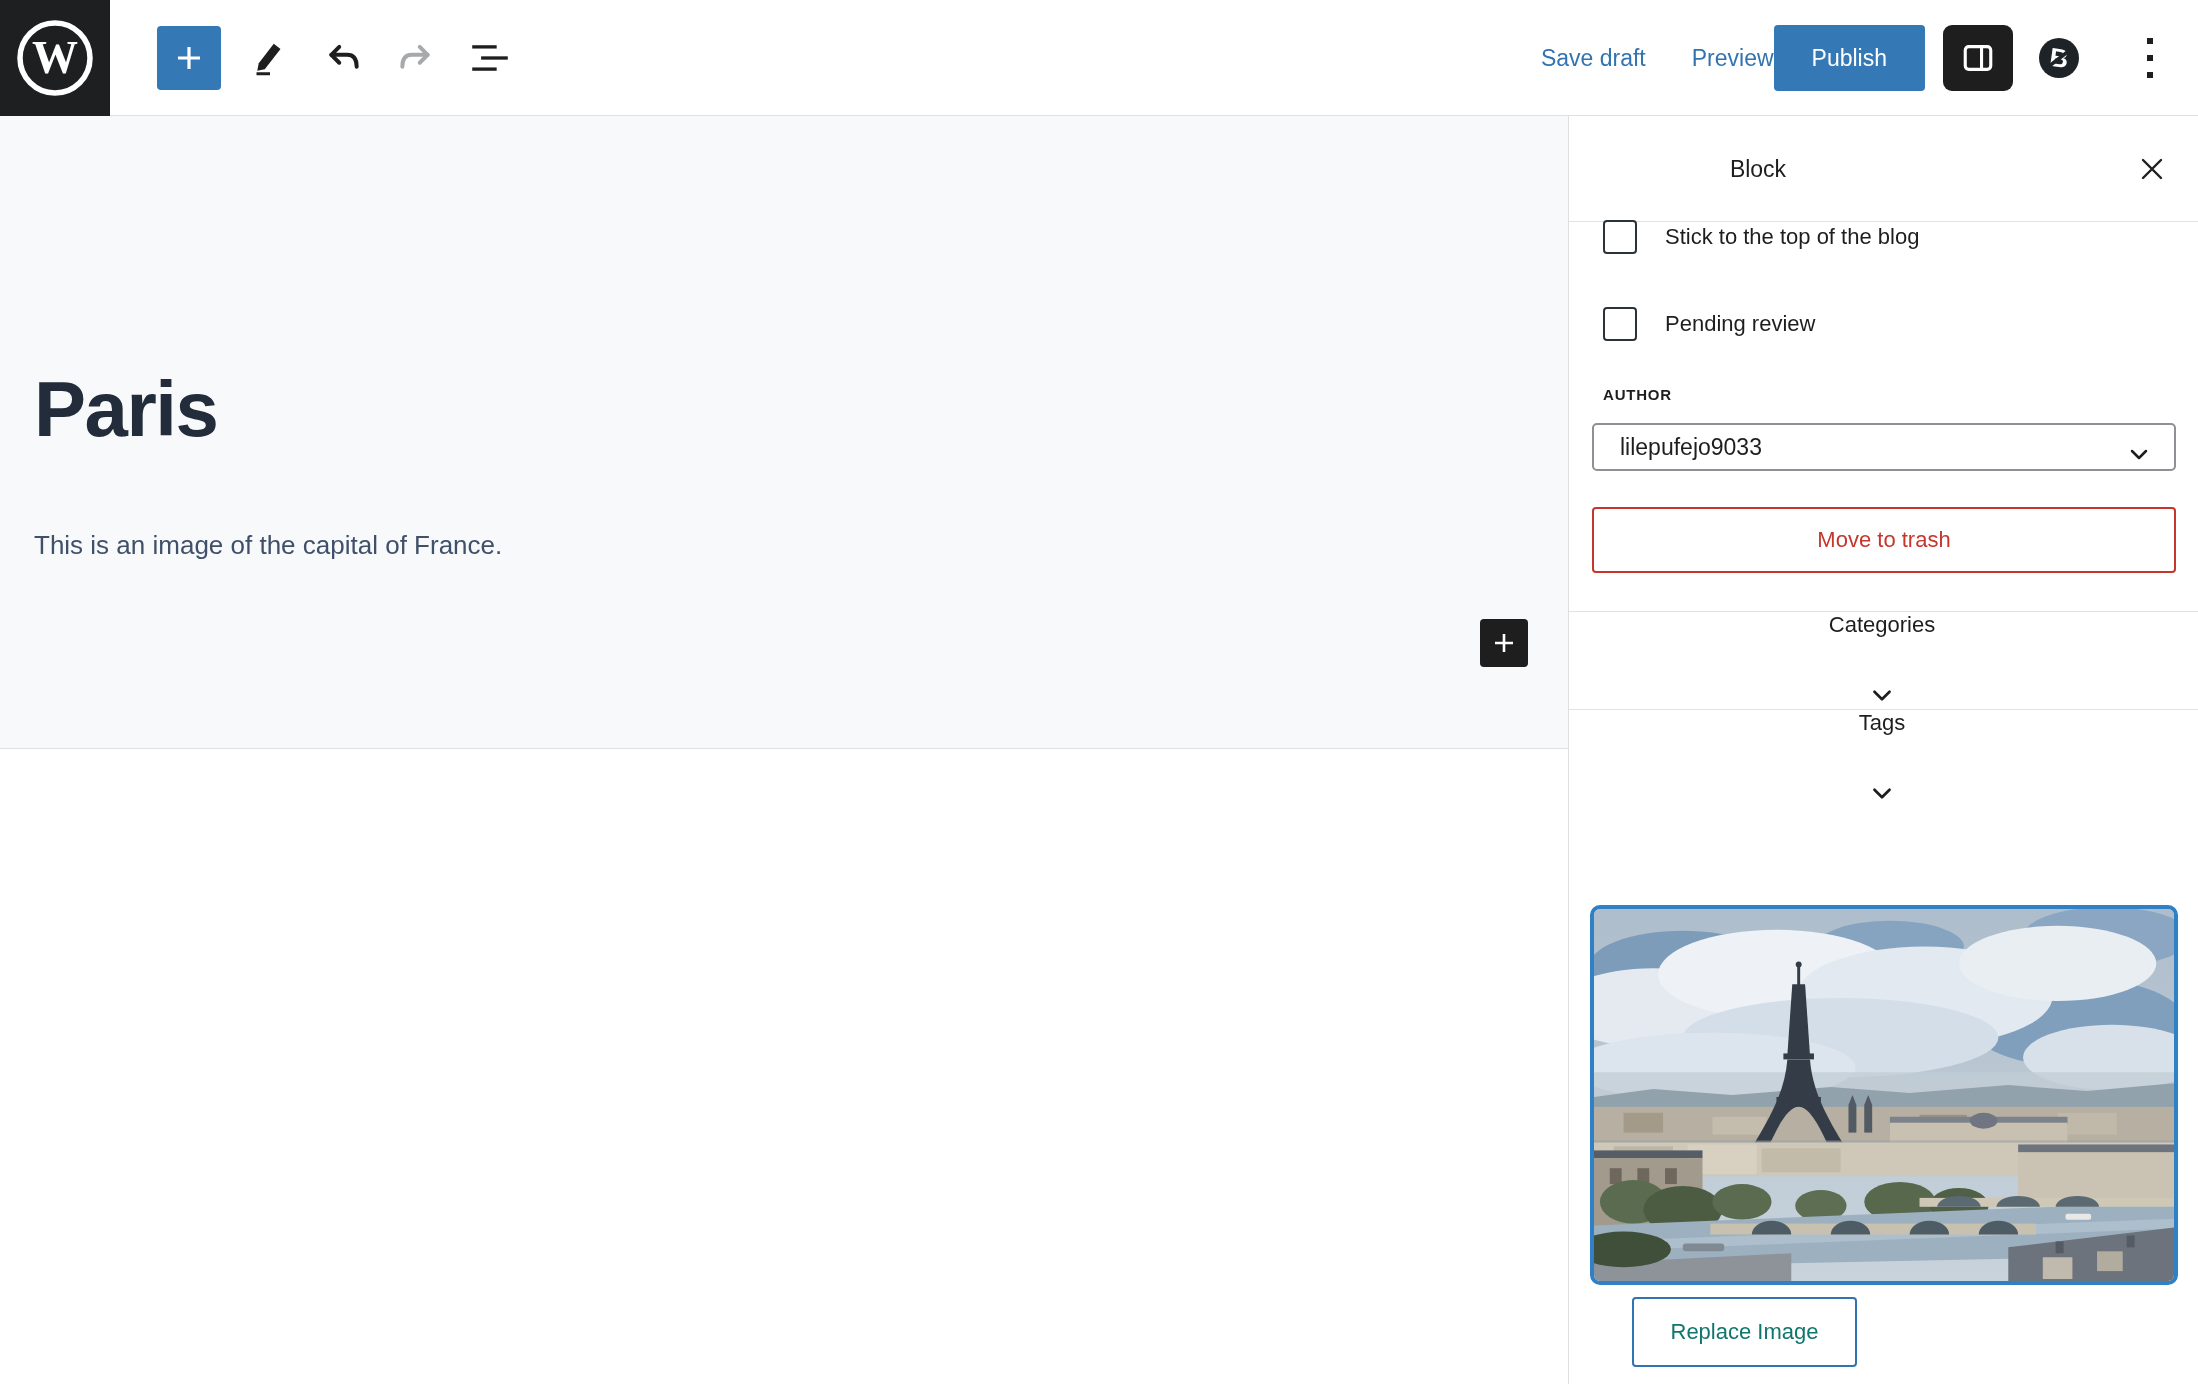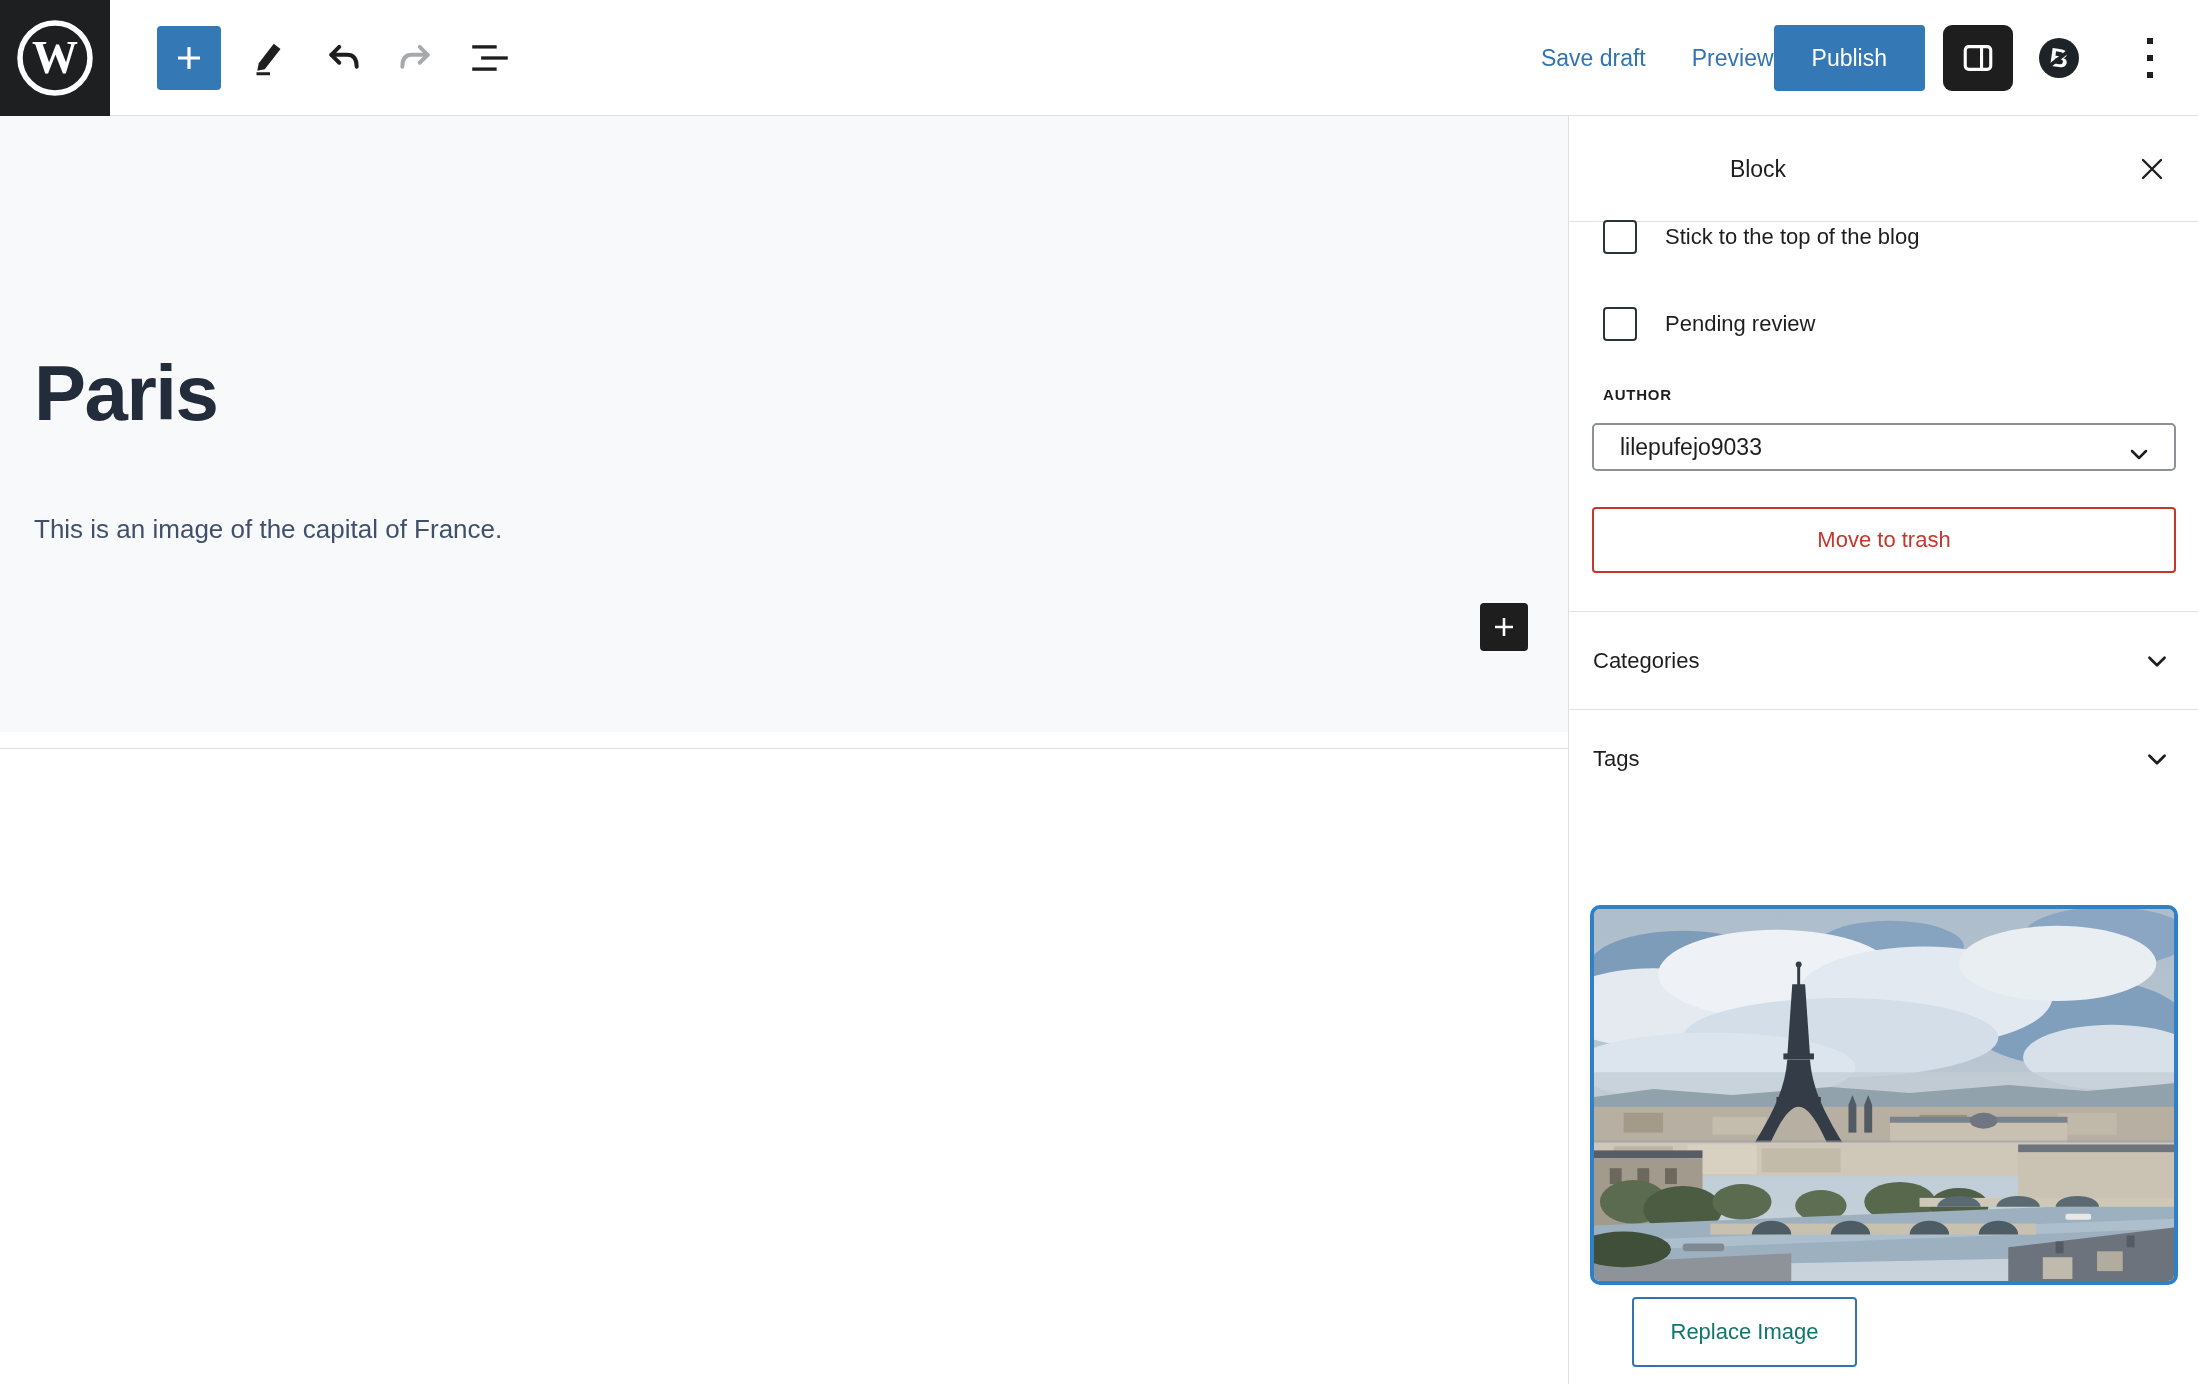--- a/index.html
+++ b/index.html
@@ -31,21 +31,21 @@
     border:none; border-radius:4px; font-size:23px; font-family:"Liberation Sans", sans-serif;
     cursor:pointer; margin-right:18px; }
   .settings-btn { width:70px; height:66px; background:#1e1e1e; border:none; border-radius:9px;
     display:flex; align-items:center; justify-content:center; cursor:pointer; margin-right:25px; }
   .plugin-btn { width:42px; height:42px; border:none; background:transparent; cursor:pointer;
     margin-right:50px; display:flex; align-items:center; justify-content:center; }
   .kebab-btn { width:40px; height:60px; border:none; background:transparent; cursor:pointer;
     display:flex; align-items:center; justify-content:center; }
 
   
-  .canvas { position:absolute; left:0; top:100px; width:1568px; height:632px; background:#f8f9fb; }
+  .canvas { position:absolute; left:0; top:116px; width:1568px; height:632px; background:#f8f9fb; }
   .post-title { position:absolute; left:34px; top:254px; font-size:78px; font-weight:800;
     letter-spacing:-1.5px; color:#222c3a; line-height:1; }
   .post-paragraph { position:absolute; left:34px; top:414px; font-size:26px; color:#41506a; }
   .inserter-block { position:absolute; left:1480px; top:503px; width:48px; height:48px;
     background:#1e1e1e; border:none; border-radius:4px; display:flex; align-items:center;
     justify-content:center; cursor:pointer; }
 
   
   .metabox { position:absolute; left:0; top:748px; width:1568px; height:636px;
     background:#fff; border-top:1px solid #dfe1e4; }
@@ -75,21 +75,21 @@
     border:2px solid #8d9094; border-radius:5px; background:#fff; display:flex; align-items:center;
     padding:16px 26px; font-size:23px; color:#1e1e1e; cursor:pointer; }
   .author-select .chev { position:absolute; right:22px; top:16px; }
   .trash-btn { position:absolute; left:23px; top:391px; width:584px; height:66px; background:#fff;
     border:2px solid #c5362d; border-radius:4px; color:#c5362d; font-size:22px;
     font-family:"Liberation Sans", sans-serif; cursor:pointer; }
 
   .panel-row { position:absolute; left:0; width:630px; height:98px; border-top:1px solid #e1e2e4;
     background:none; border-left:none; border-right:none; border-bottom:none; display:flex;
     align-items:center; justify-content:space-between; padding:0 28px 0 24px; cursor:pointer;
-    font-family:"Liberation Sans", sans-serif; }
+    font-family:"Liberation Sans", sans-serif;flex-direction:column; }
   .panel-cat { top:495px; } .panel-tags { top:593px; } .panel-feat { top:692px; }
   .panel-title { font-size:22px; font-weight:500; color:#1e1e1e; }
 
   .featured-img { position:absolute; left:21px; top:789px; width:588px; height:380px;
     border:4px solid #2f80c4; border-radius:10px; overflow:hidden; cursor:pointer; background:#c6d2dc; }
   .featured-img svg { display:block; width:100%; height:100%; }
   .replace-btn { position:absolute; left:23px; top:1181px; width:225px; height:70px; background:#fff;
     border:2px solid #3174b1; border-radius:4px; color:#0f766e; font-size:22px;
     font-family:"Liberation Sans", sans-serif; cursor:pointer;margin-left:40px; }
 

